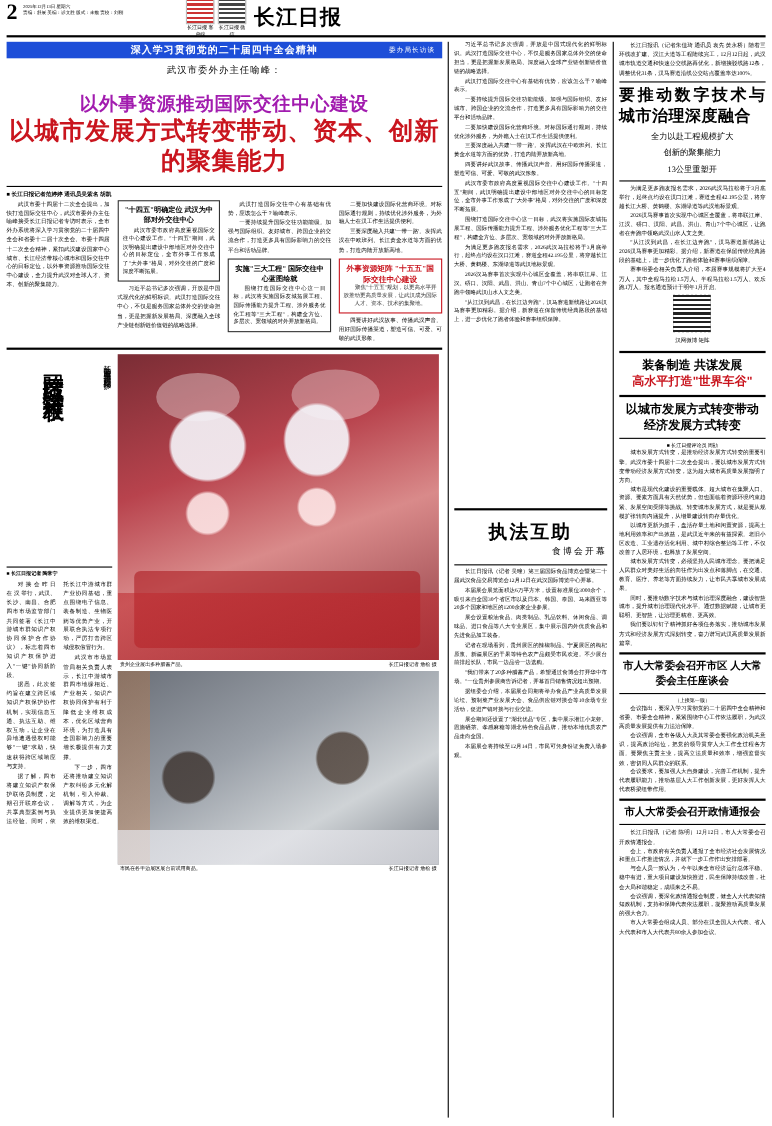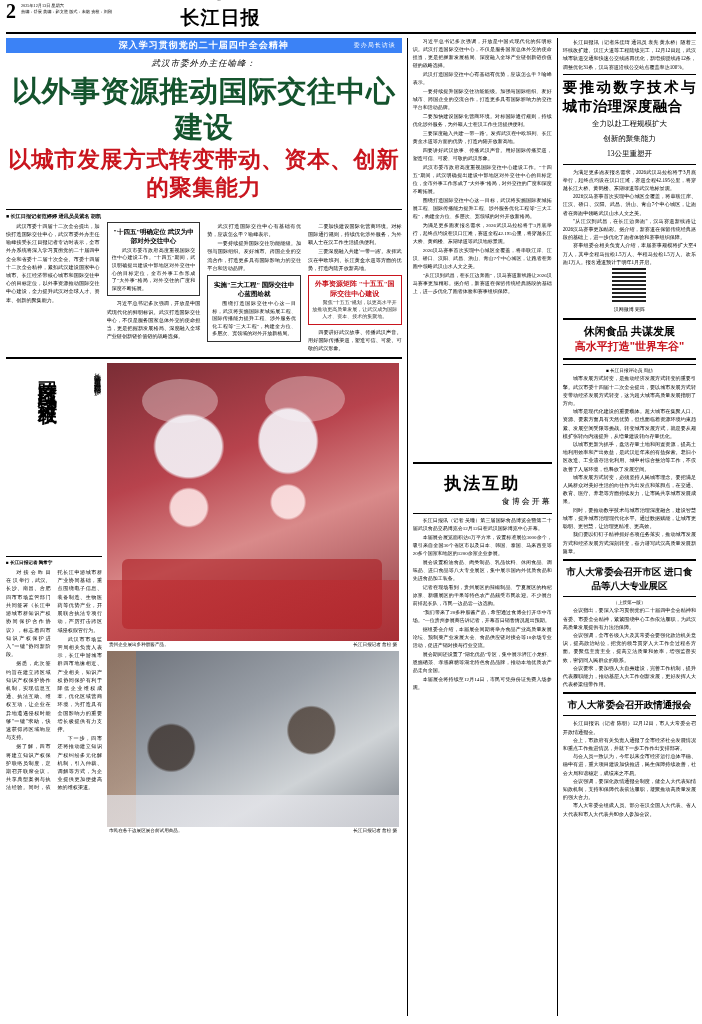--- a/index.html
+++ b/index.html
@@ -23,21 +23,21 @@
   .mh-pagenum {
     font-size: 20px; font-weight: bold; line-height: 1;
     font-family: "Liberation Serif", serif; margin-right: 5px;
   }
   .mh-meta { font-size: 4.2px; line-height: 6px; padding-top: 2px; }
   .mh-center { flex: 1; display: flex; align-items: center; justify-content: center; }
   .mh-title {
     font-size: 21px; font-weight: bold; letter-spacing: 10px;
     font-family: "Liberation Serif", serif;
   }
-  .mh-right { width: 185px; display: flex; align-items: center; justify-content: flex-end; gap: 3px; flex-direction: column; }
+  .mh-right { width: 185px; display: flex; align-items: center; justify-content: flex-end; gap: 3px; }
   .qr { width: 26px; height: 26px; background:
       repeating-linear-gradient(0deg,#c33 0 2px,#fff 2px 4px),
       repeating-linear-gradient(90deg,#c33 0 2px,transparent 2px 4px);
     background-color: #fff; border: 1px solid #bbb; }
   .qr.b { background:
       repeating-linear-gradient(0deg,#444 0 2px,#fff 2px 4px),
       repeating-linear-gradient(90deg,#444 0 2px,transparent 2px 4px); }
   .qr-cap { font-size: 4px; text-align: center; line-height: 5px; width: 26px; }
   .qr-wrap { display: flex; flex-direction: column; align-items: center; }
   .logo-cjrb {
@@ -47,32 +47,32 @@
   }
 
   
   .body-grid { display: flex; gap: 5px; margin-top: 4px; height: 978px; }
   .col-main { width: 398px; }
   .col-mid  { width: 152px; }
   .col-right{ width: 134px; }
 
   
   .banner {
-    background: #3b82f6; color: #fff; height: 15px;
+    background: #1d4ed8; color: #fff; height: 15px;
     display: flex; align-items: center; justify-content: center;
     font-size: 9px; font-weight: bold; letter-spacing: 1px;
     position: relative;
     text-align: right;
   }
   .banner .sub { font-size: 6px; font-weight: normal; position: absolute; right: 6px; }
 
   .head-block { text-align: center; padding: 5px 0 3px; }
-  .shoulder { font-size: 8.5px; letter-spacing: 1px; margin-bottom: 3px; font-style: italic; }
+  .shoulder { font-size: 8.5px; letter-spacing: 1px; margin-bottom: 14px; }
   .headline1 {
-    font-size: 29px; font-weight: bold; color: #14532d;
+    font-size: 17px; font-weight: bold; color: #a21caf;
     letter-spacing: 0.5px; line-height: 1.25;
     font-family: "Liberation Sans", sans-serif;
   }
   .headline2 {
     font-size: 22.5px; font-weight: bold; color: #c9151e;
     letter-spacing: 0.5px; line-height: 1.25;
     font-family: "Liberation Sans", sans-serif;
   }
   .rule { border-top: 1px solid #000; margin: 4px 0 3px; }
 
@@ -344,40 +344,42 @@
         <p>"从江汉到武昌，在长江边奔跑"，汉马赛道新线路让2026汉马赛事更加精彩。据介绍，新赛道在保留传统经典路段的基础上，进一步优化了跑者体验和赛事组织保障。</p>
         <p>赛事组委会相关负责人介绍，本届赛事规模将扩大至4万人，其中全程马拉松1.5万人、半程马拉松1.5万人、欢乐跑1万人。报名通道预计于明年1月开启。</p>
       </div>
 
       <div class="qr-inline"></div>
       <div class="center-note">汉网微博
 矩阵</div>
 
       <div class="hr-thick"></div>
 
-      <div class="r-title-med">休闲食品  共谋发展</div>
+      <div class="r-title-med">装备制造  共谋发展</div>
       <div class="r-title-med" style="color:#c9151e;">高水平打造"世界车谷"</div>
 
       <div class="hr-thick"></div>
 
+      <div class="r-title-med">以城市发展方式转变带动
+经济发展方式转变</div>
       <div class="hr-thin"></div>
       <div class="tiny" style="text-align:center;">■ 长江日报评论员  周劼</div>
       <div class="r-txt">
         <p>城市发展方式转变，是推动经济发展方式转变的重要引擎。武汉市委十四届十二次全会提出，要以城市发展方式转变带动经济发展方式转变，这为超大城市高质量发展指明了方向。</p>
         <p>城市是现代化建设的重要载体。超大城市在集聚人口、资源、要素方面具有天然优势，但也面临着资源环境约束趋紧、发展空间受限等挑战。转变城市发展方式，就是要从规模扩张转向内涵提升，从增量建设转向存量优化。</p>
         <p>以城市更新为抓手，盘活存量土地和闲置资源，提高土地利用效率和产出效益，是武汉近年来的有益探索。老旧小区改造、工业遗存活化利用、城中村综合整治等工作，不仅改善了人居环境，也释放了发展空间。</p>
         <p>城市发展方式转变，必须坚持人民城市理念。要把满足人民群众对美好生活的向往作为出发点和落脚点，在交通、教育、医疗、养老等方面持续发力，让市民共享城市发展成果。</p>
         <p>同时，要推动数字技术与城市治理深度融合，建设智慧城市，提升城市治理现代化水平。通过数据赋能，让城市更聪明、更智慧，让治理更精准、更高效。</p>
         <p>我们要以钉钉子精神抓好各项任务落实，推动城市发展方式和经济发展方式深刻转变，奋力谱写武汉高质量发展新篇章。</p>
       </div>
 
       <div class="hr-thick"></div>
 
       <div class="r-title-sm">市人大常委会召开市区
-进口食品等八大专业展区</div>
+人大常委会主任座谈会</div>
       <div class="hr-thin"></div>
       <div class="tiny" style="text-align:center;">（上接第一版）</div>
       <div class="r-txt">
         <p>会议指出，要深入学习贯彻党的二十届四中全会精神和省委、市委全会精神，紧紧围绕中心工作依法履职，为武汉高质量发展提供有力法治保障。</p>
         <p>会议强调，全市各级人大及其常委会要强化政治机关意识，提高政治站位，把党的领导贯穿人大工作全过程各方面。要聚焦主责主业，提高立法质量和效率，增强监督实效，密切同人民群众的联系。</p>
         <p>会议要求，要加强人大自身建设，完善工作机制，提升代表履职能力，推动基层人大工作创新发展，更好发挥人大代表桥梁纽带作用。</p>
       </div>
 
       <div class="hr-thick"></div>
 

